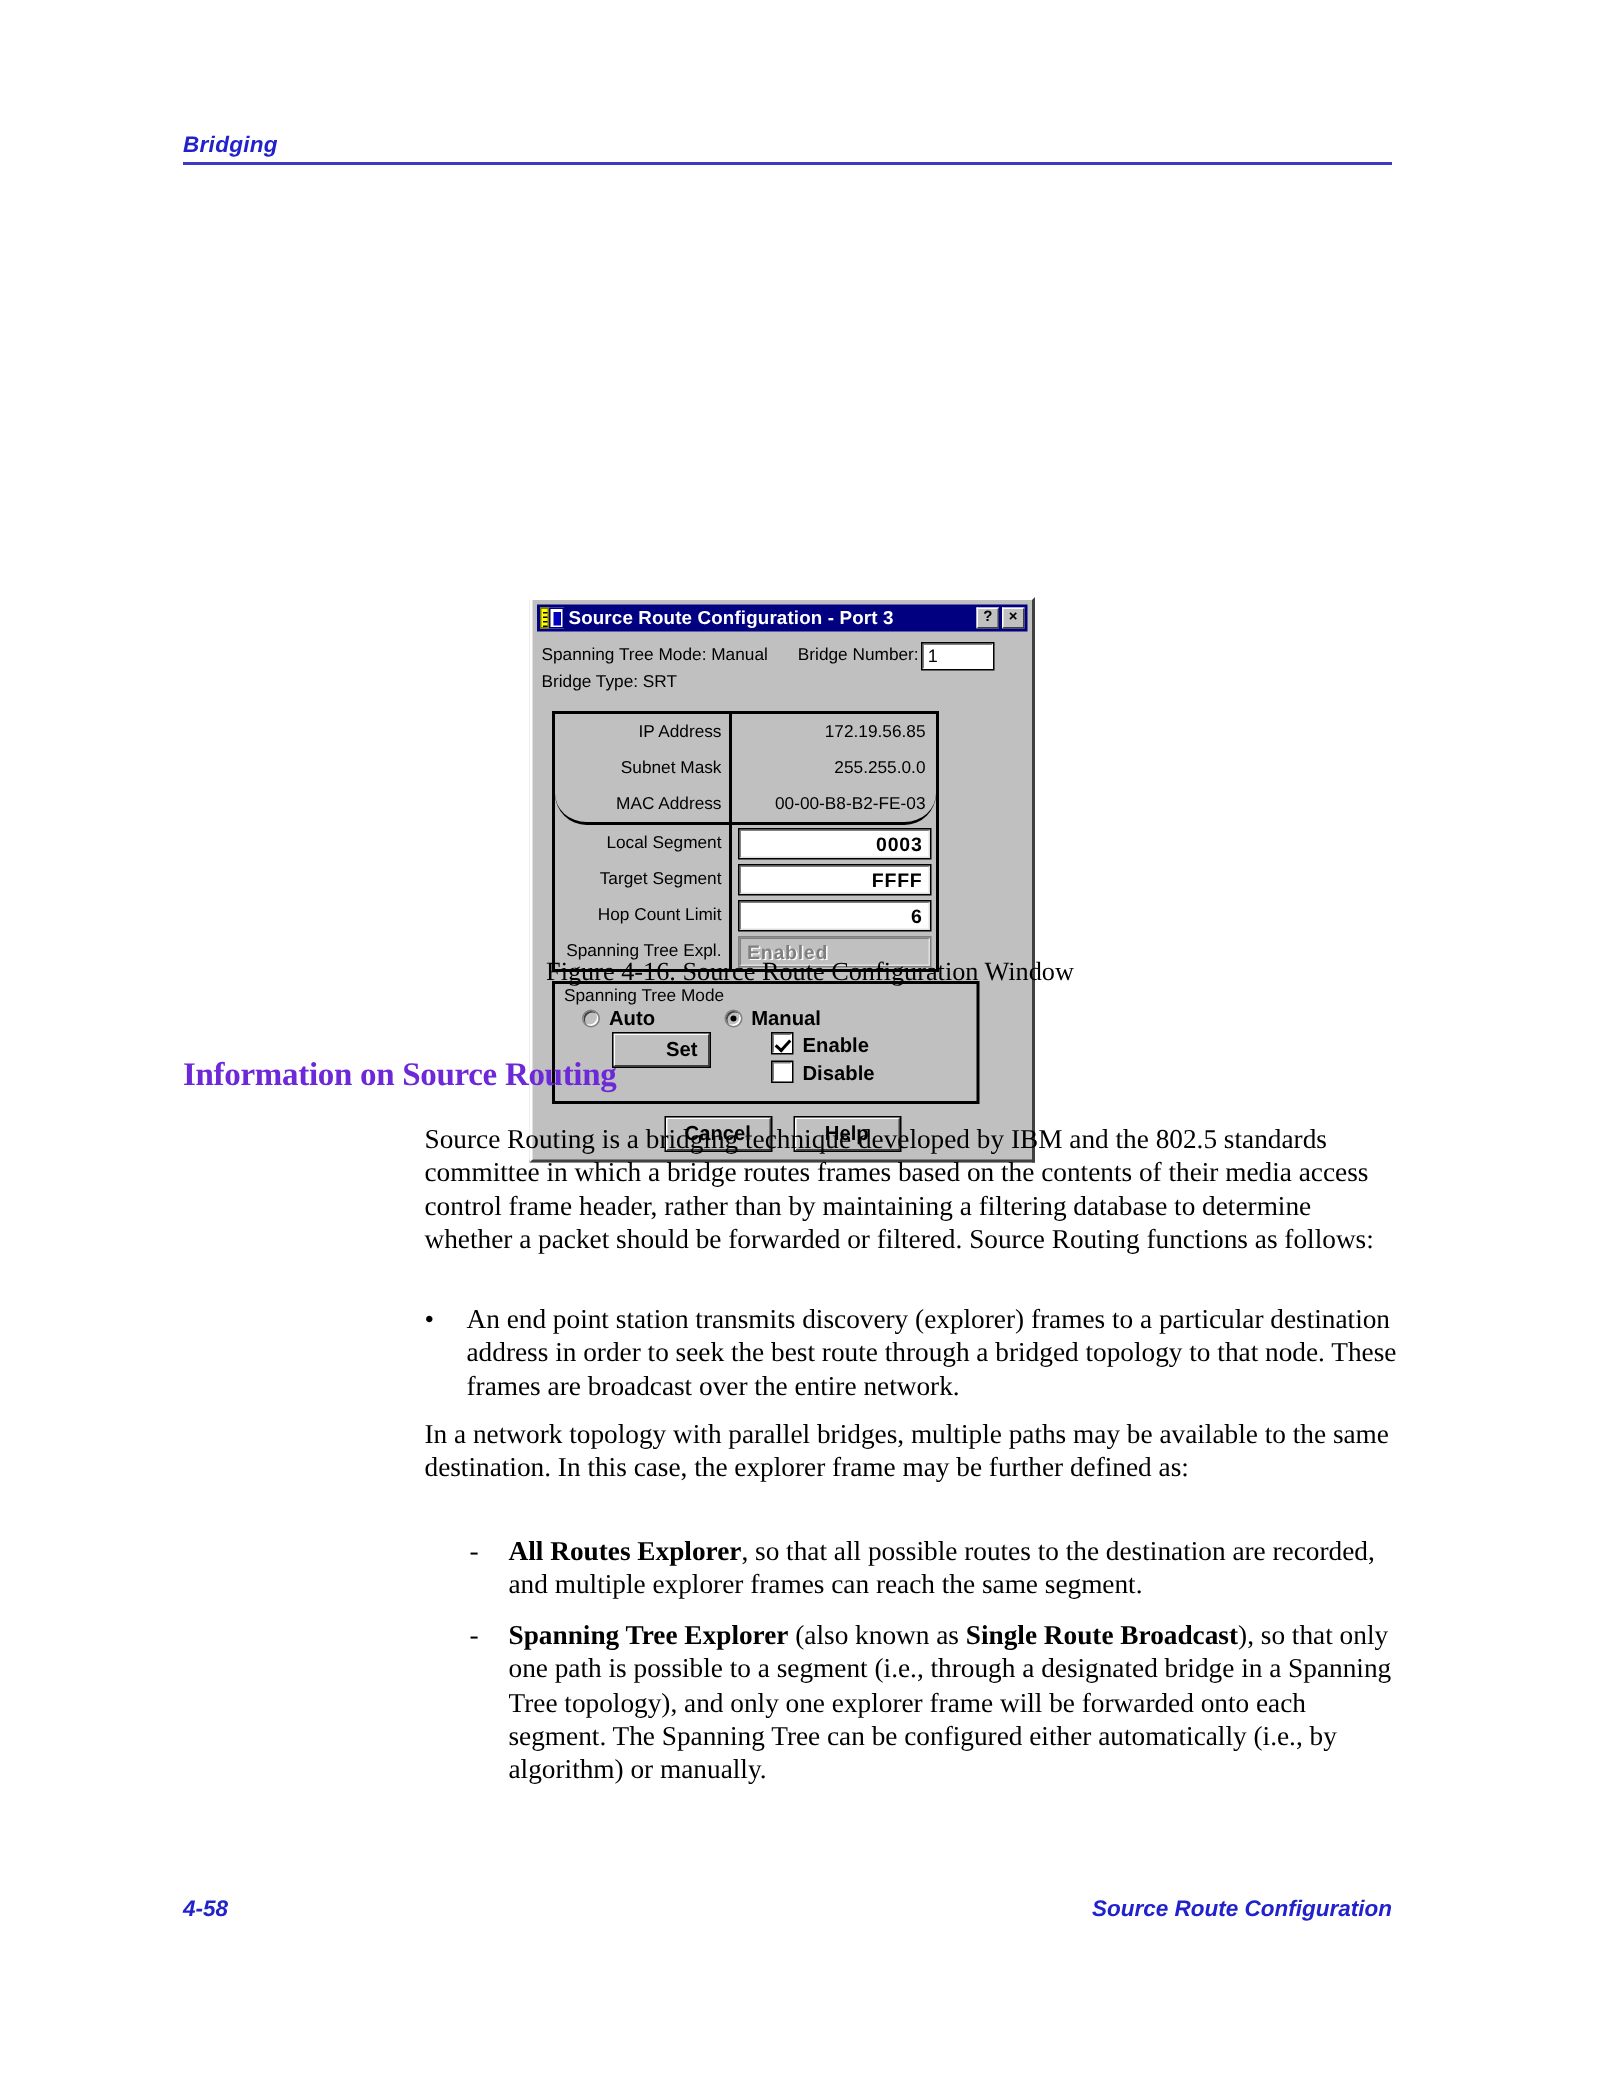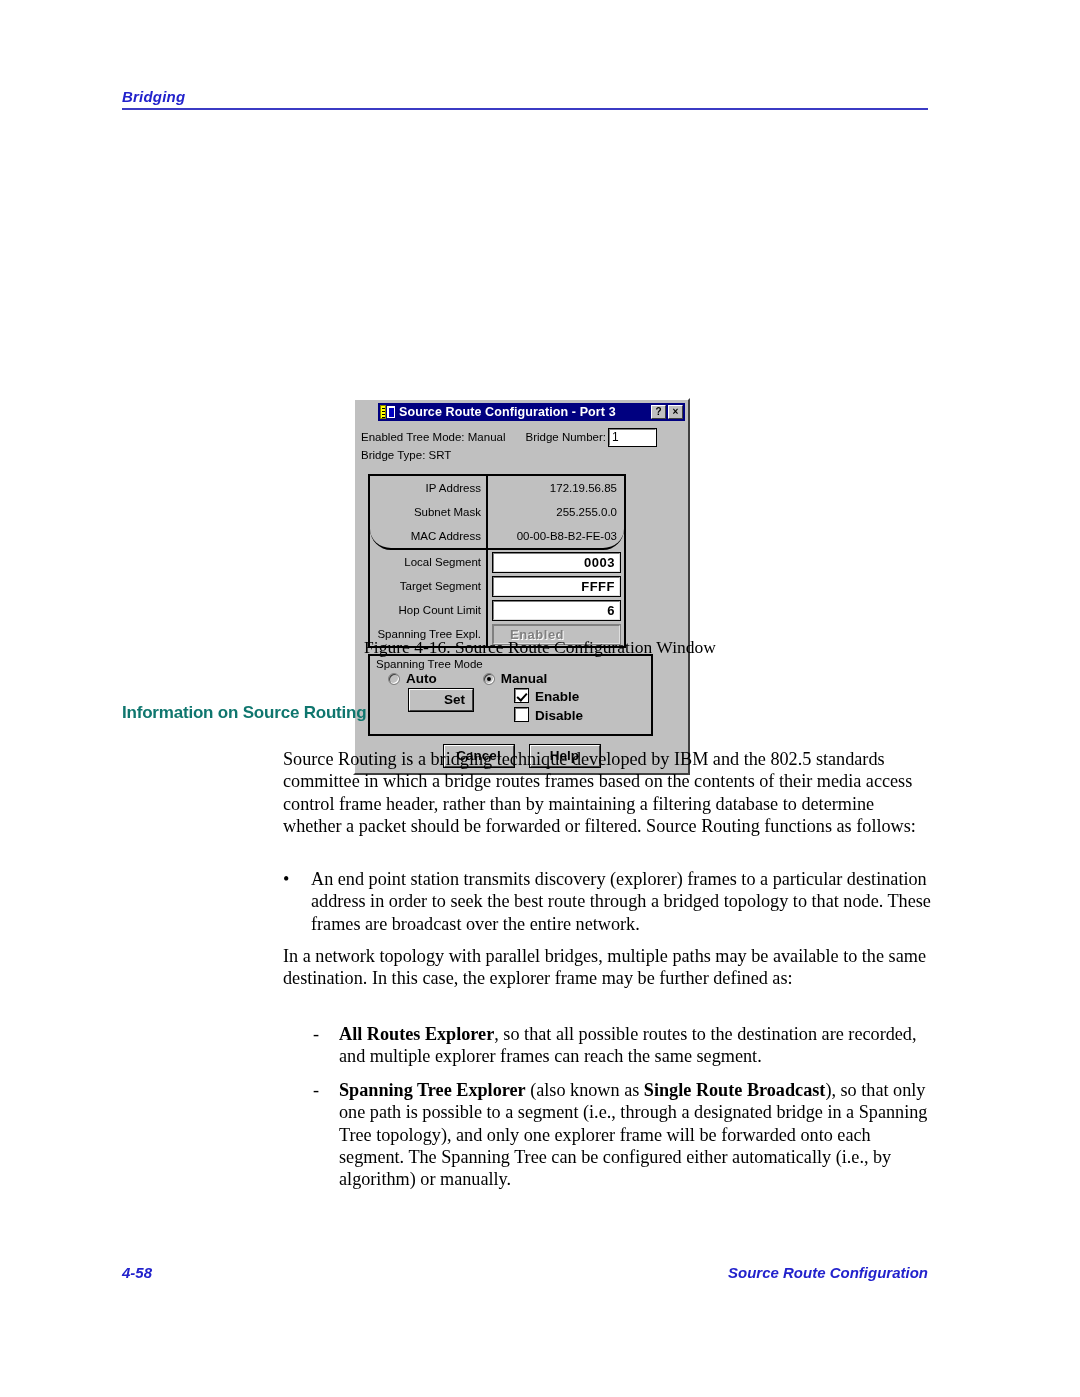--- a/index.html
+++ b/index.html
@@ -88,21 +88,20 @@
     font-size: 11px;
     padding: 3px;
     padding-bottom: 6px;
   }
   .titlebar {
     background: #000080;
     height: 18px;
     display: flex;
     align-items: center;
     padding: 0 2px;
-    margin-left: 20px;
   }
   .title-icon {
     width: 16px;
     height: 14px;
     margin-right: 3px;
     position: relative;
     flex: none;
   }
   .title-icon .chip {
     position: absolute;
@@ -262,21 +261,21 @@
     text-align: right;
     padding-right: 4px;
     font-weight: bold;
     font-size: 13px;
     letter-spacing: 0.5px;
   }
   .sunken.disabled {
     background: #c0c0c0;
     color: #808080;
     text-align: left;
-    padding-left: 16px;
+    padding-left: 4px;
     text-shadow: 1px 1px 0 #ffffff;
     outline: 1px solid #808080;
   }
 
   
   .group {
     margin: 6px 0 0 10px;
     width: 285px;
     border: 2px solid #000;
     box-sizing: border-box;
@@ -398,24 +397,24 @@
     line-height: 20px;
     padding: 0 6px;
     font-family: "Liberation Sans", sans-serif;
   }
 
   
   #heading-main {
     position: absolute;
     left: 122px;
     top: 703px;
-    font-family: Liberation Sans, sans-serif;
-    font-weight: bold;
-    font-size: 17px;
-    color: #0f766e;
+    font-family: Liberation Serif, serif;
+    font-weight: bold;
+    font-size: 22px;
+    color: #6d28d9;
     letter-spacing: -0.2px;
   }
   .body-col {
     position: absolute;
     left: 283px;
     width: 650px;
     font-family: "Liberation Serif", serif;
     font-size: 18.2px;
     line-height: 22.3px;
     text-align: left;
@@ -475,21 +474,21 @@
       <span class="title-text">Source Route Configuration - Port 3</span>
       <span class="title-btns">
         <span class="tbtn">?</span>
         <span class="tbtn">×</span>
       </span>
     </div>
 
 
     <div class="mode-lines">
       <div class="mode-row">
-        <span class="lbl">Enabled Tree Mode:  Manual</span>
+        <span class="lbl">Spanning Tree Mode:  Manual</span>
         <span class="gap"></span>
         <span class="lbl">Bridge Number:</span>
         <span class="bn-field">1</span>
       </div>
       <div class="mode-row">
         <span class="lbl">Bridge Type:  SRT</span>
       </div>
     </div>
 
     <div class="grid-panel">

